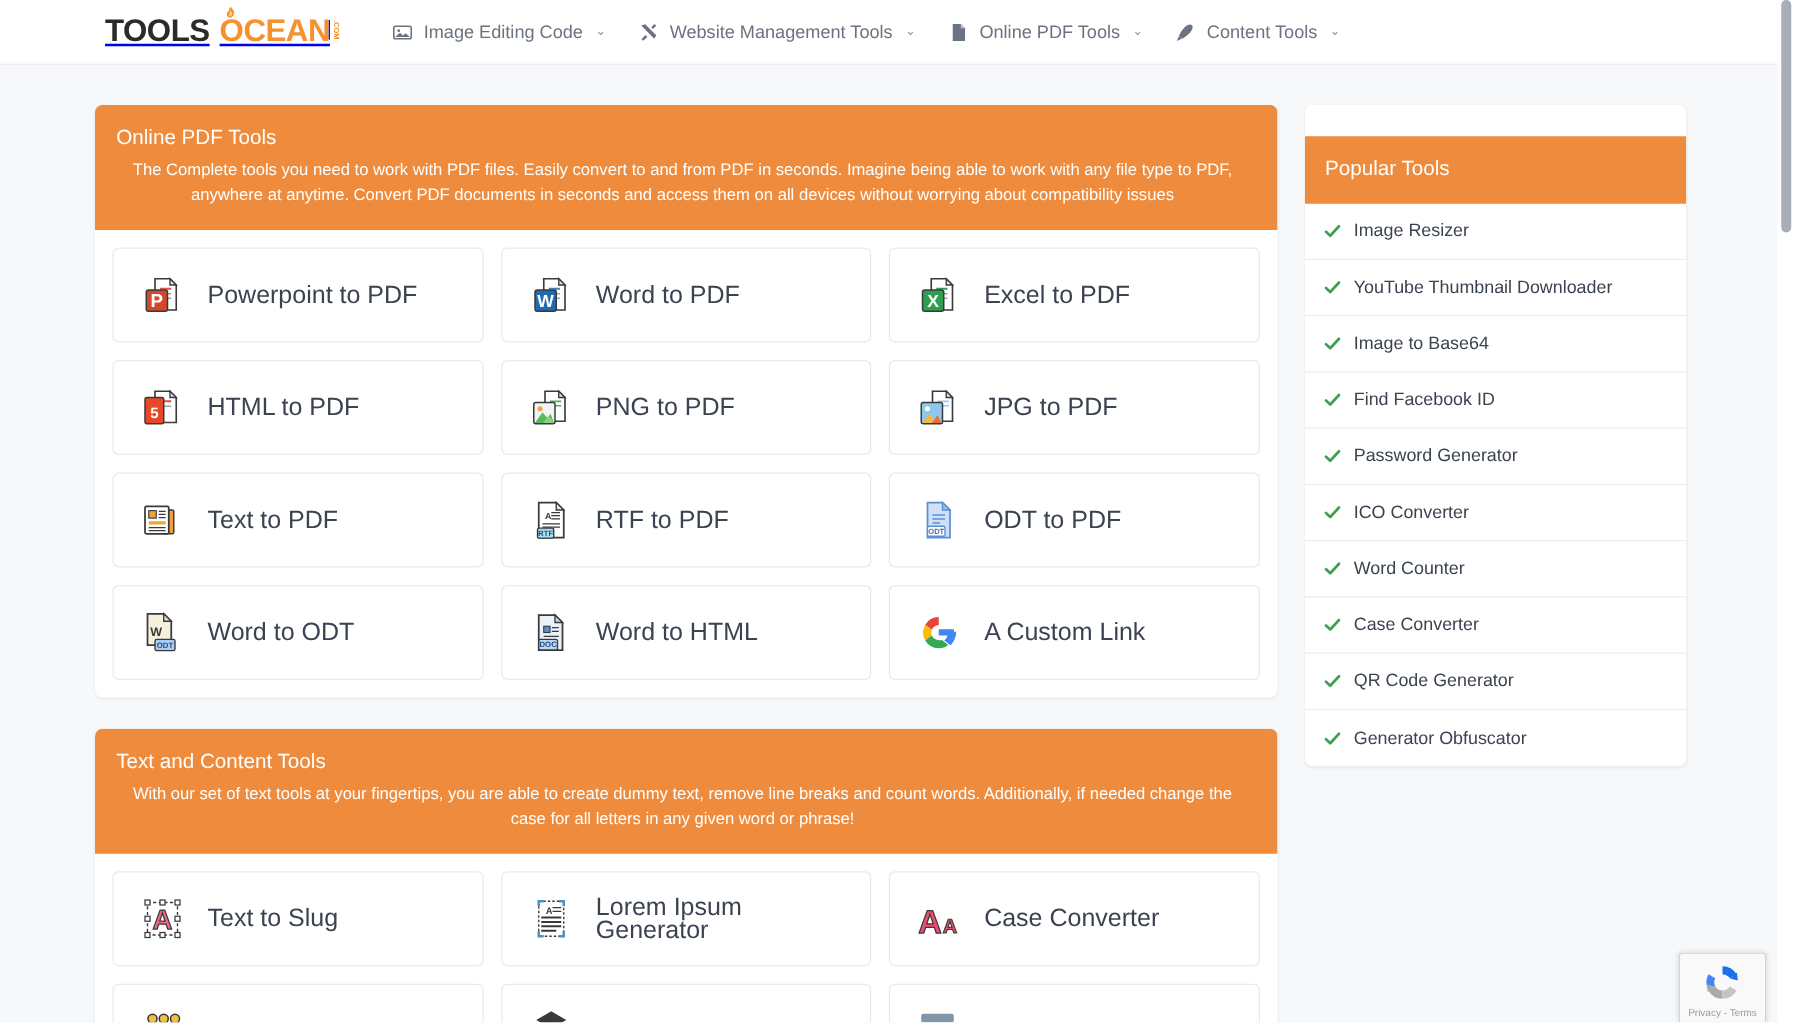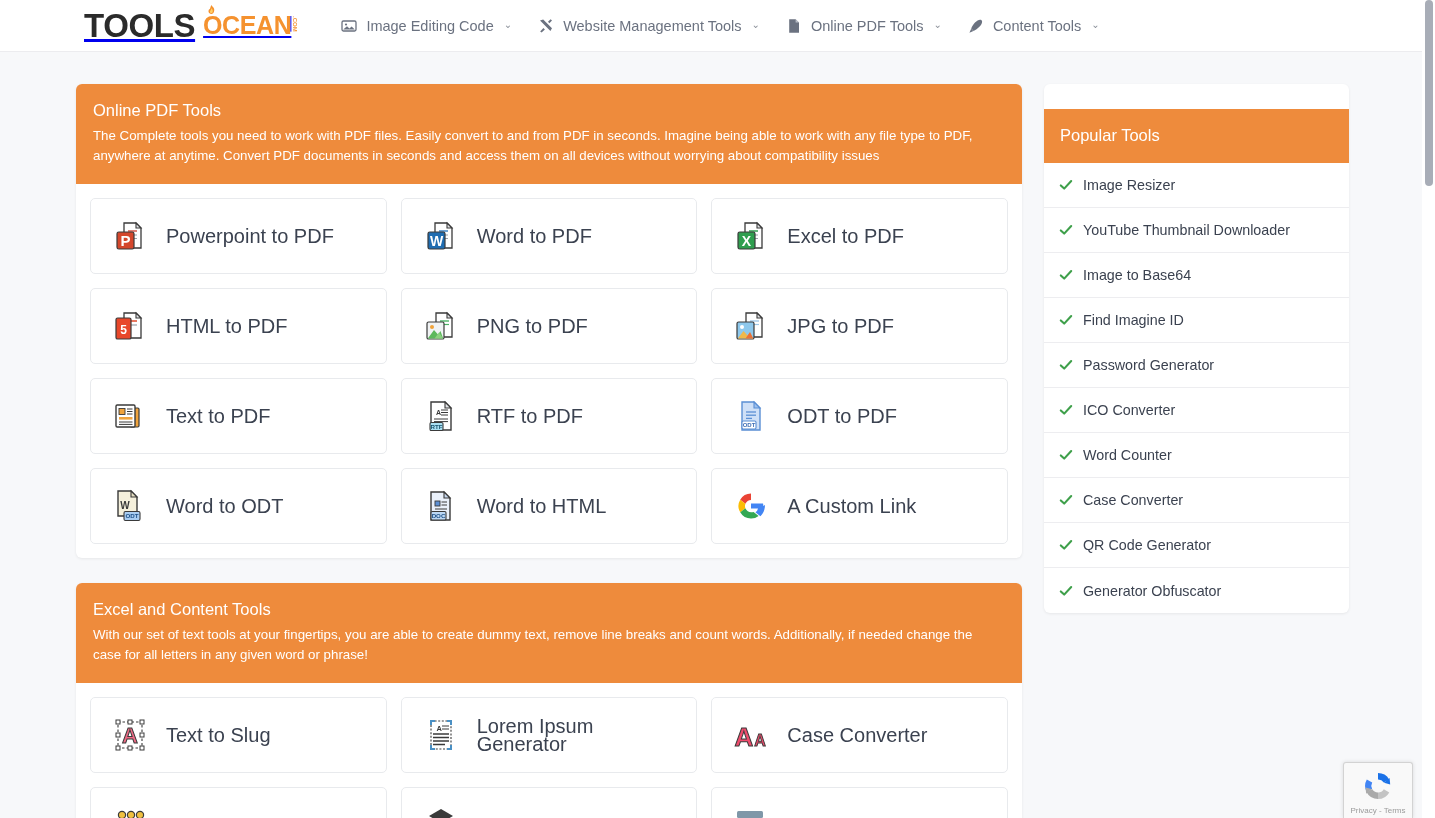--- a/index.html
+++ b/index.html
@@ -26,21 +26,21 @@
     border-bottom: 1px solid #ececef;
     display: flex; align-items: center;
     z-index: 5;
   }
   .logo {
     display: flex; align-items: center;
     margin-left: 84px;
     user-select: none;
   }
   .logo-tools {
-    font-size: 33px; font-weight: bold; letter-spacing: -0.4px;
+    font-size: 25px; font-weight: bold; letter-spacing: -0.4px;
     color: #2b2b2b;
   }
   .logo-ocean-wrap { position: relative; display: flex; align-items: flex-start; }
   .logo-ocean {
     font-size: 25px; font-weight: bold; letter-spacing: -0.4px;
     color: #f5922f;
     margin-left: 8px;
   }
   .flame {
     position: absolute;
@@ -112,20 +112,21 @@
     font-size: 16.5px;
     font-weight: normal;
     margin: 0 0 6px 0;
     line-height: 20px;
   }
   .panel-desc {
     font-size: 13.3px;
     line-height: 20px;
     margin: 0;
     max-width: 906px;
+    text-align: center;
   }
 
   .grid {
     display: grid;
     grid-template-columns: repeat(3, 1fr);
     gap: 14px;
     padding: 14px;
   }
   .tool-card {
     display: flex; align-items: center;
@@ -475,21 +476,21 @@
                 </svg>
               </span>
               <span class="tool-label">A Custom Link</span>
             </a>
 
           </div>
         </div>
 
         <div class="panel">
           <div class="panel-head">
-            <h2 class="panel-title">Excel and Content Tools</h2>
+            <h2 class="panel-title">Text and Content Tools</h2>
             <p class="panel-desc">With our set of text tools at your fingertips, you are able to create dummy text, remove line breaks and count words. Additionally, if needed change the case for all letters in any given word or phrase!</p>
           </div>
           <div class="grid">
 
             <a class="tool-card" href="#">
               <span class="tool-ico">
                 <svg viewBox="0 0 44 44" width="44" height="44">
                   <rect x="10" y="9" width="24" height="26" fill="none" stroke="#3a3a3a" stroke-width="1.1" stroke-dasharray="2.5 2"></rect>
                   <text x="22" y="30" font-family="Liberation Sans, sans-serif" font-size="22" font-weight="bold" fill="#ef6a85" stroke="#3a3a3a" stroke-width="1" text-anchor="middle">A</text>
                   <g fill="#ffffff" stroke="#3a3a3a" stroke-width="1">
@@ -591,21 +592,21 @@
           <a class="side-item" href="#">
             <span class="check"><svg viewBox="0 0 14 14" width="14" height="14">
                   <path d="M1.8 7.4 L5.2 10.6 L12.2 3" fill="none" stroke="#3fa04b" stroke-width="2.1" stroke-linecap="round" stroke-linejoin="round"></path>
                 </svg></span>
             <span>Image to Base64</span>
           </a>
           <a class="side-item" href="#">
             <span class="check"><svg viewBox="0 0 14 14" width="14" height="14">
                   <path d="M1.8 7.4 L5.2 10.6 L12.2 3" fill="none" stroke="#3fa04b" stroke-width="2.1" stroke-linecap="round" stroke-linejoin="round"></path>
                 </svg></span>
-            <span>Find Imagine ID</span>
+            <span>Find Facebook ID</span>
           </a>
           <a class="side-item" href="#">
             <span class="check"><svg viewBox="0 0 14 14" width="14" height="14">
                   <path d="M1.8 7.4 L5.2 10.6 L12.2 3" fill="none" stroke="#3fa04b" stroke-width="2.1" stroke-linecap="round" stroke-linejoin="round"></path>
                 </svg></span>
             <span>Password Generator</span>
           </a>
           <a class="side-item" href="#">
             <span class="check"><svg viewBox="0 0 14 14" width="14" height="14">
                   <path d="M1.8 7.4 L5.2 10.6 L12.2 3" fill="none" stroke="#3fa04b" stroke-width="2.1" stroke-linecap="round" stroke-linejoin="round"></path>

